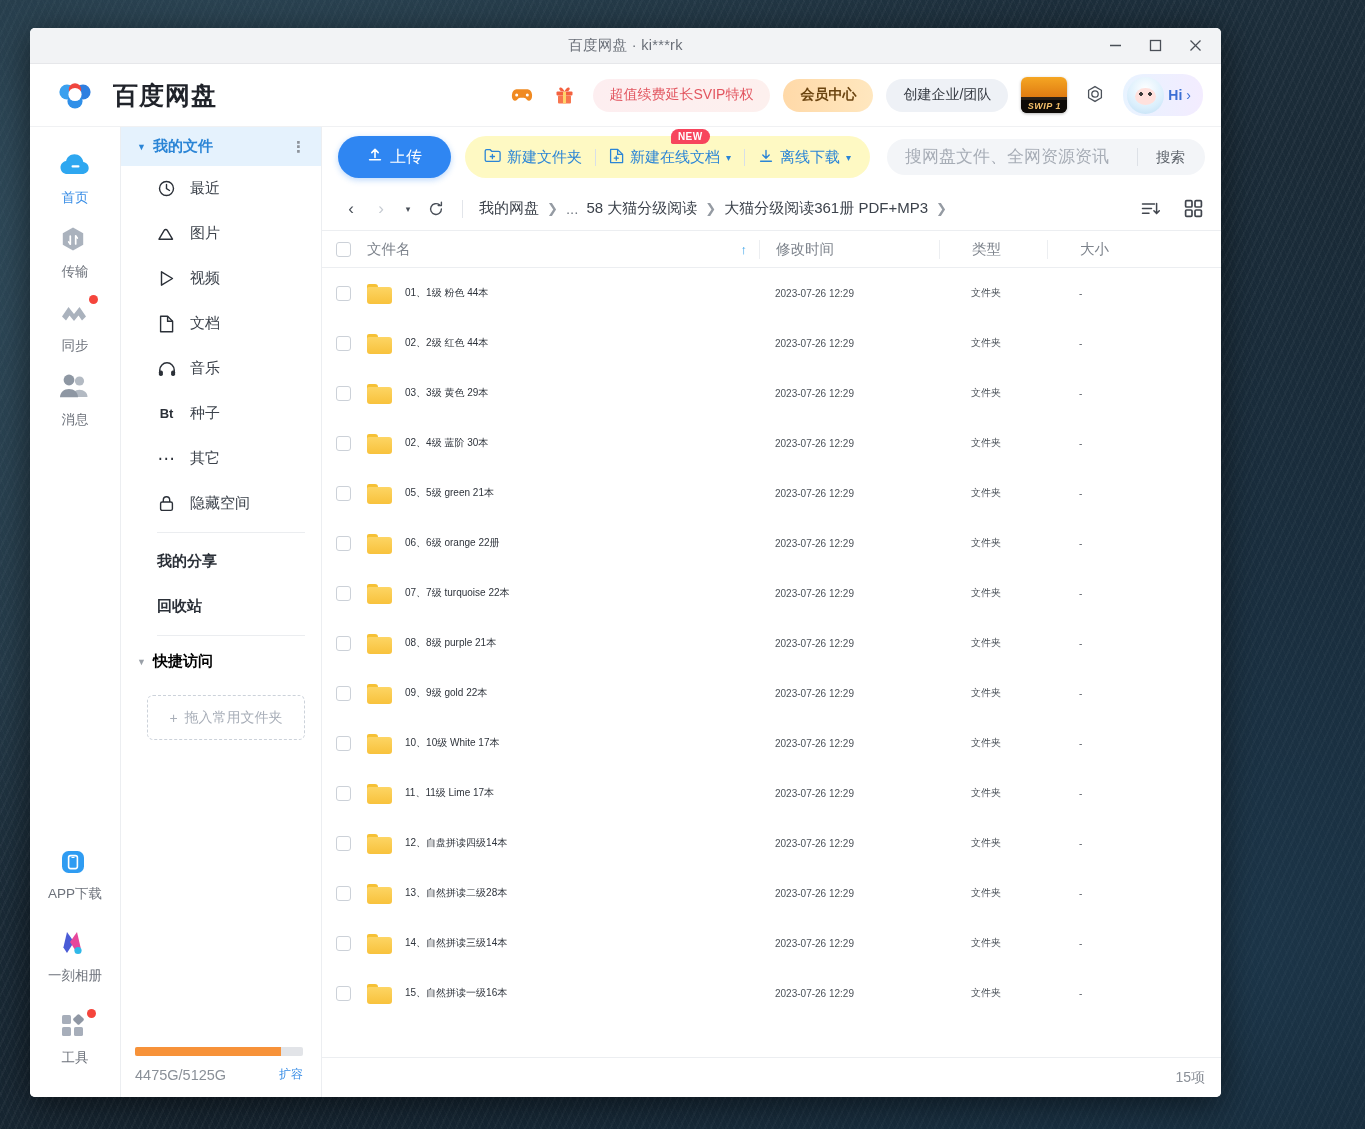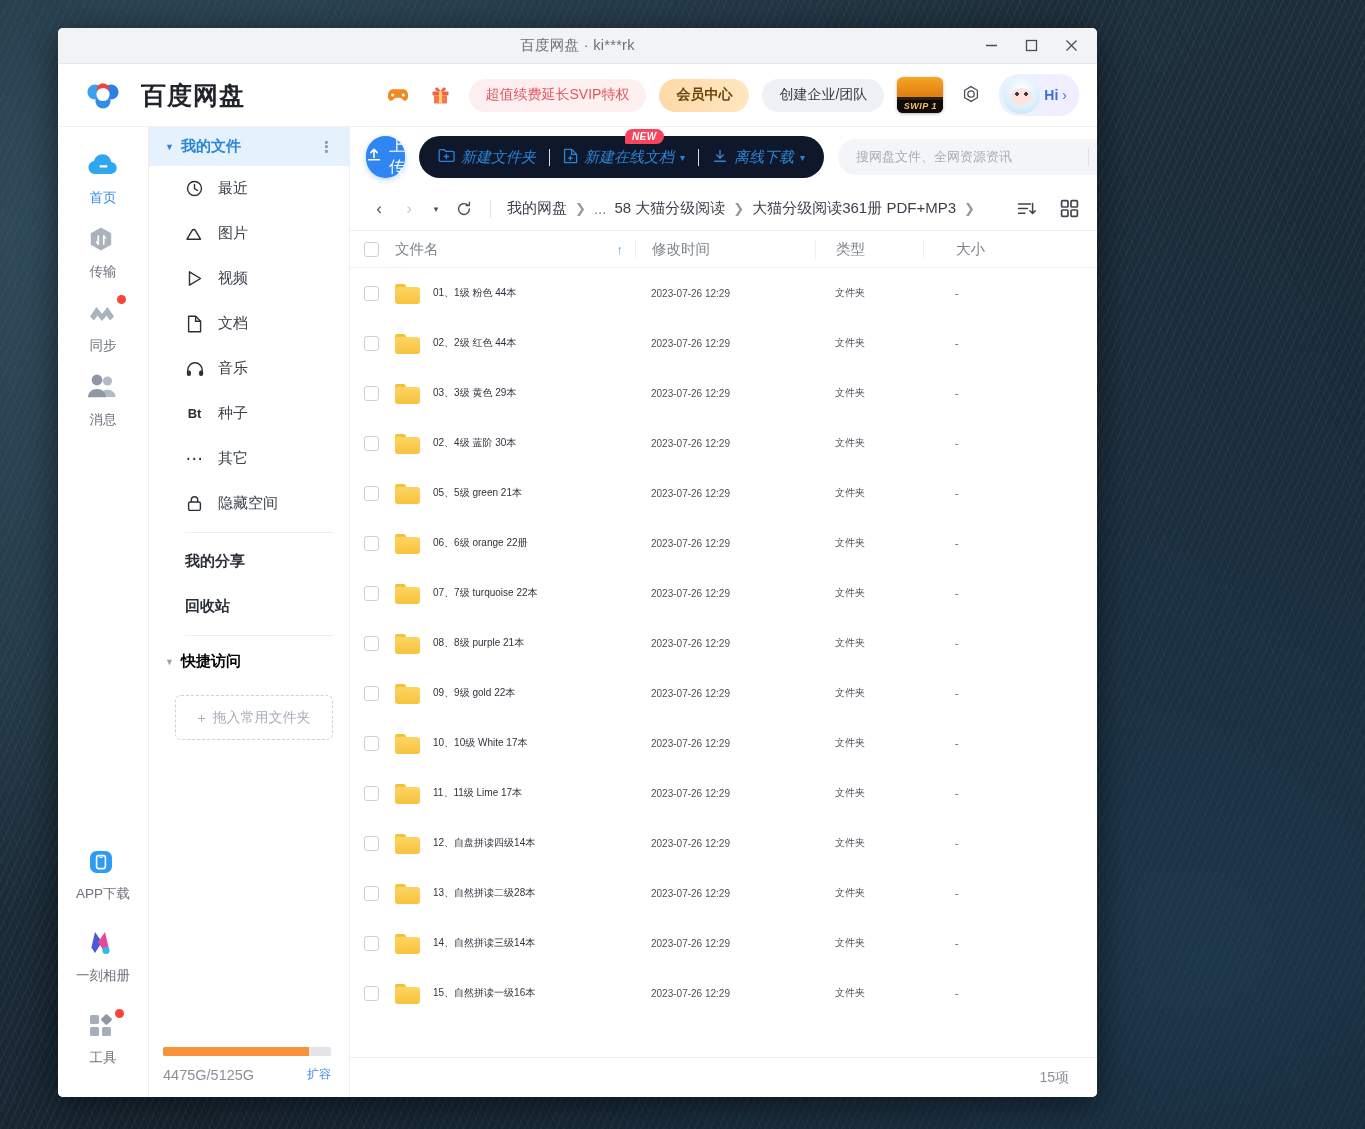--- a/index.html
+++ b/index.html
@@ -15,26 +15,26 @@
       repeating-linear-gradient(115deg, rgba(255,255,255,.035) 0 2px, rgba(0,0,0,0) 2px 7px),
       repeating-linear-gradient(65deg, rgba(255,255,255,.025) 0 1px, rgba(0,0,0,0) 1px 5px),
       linear-gradient(150deg, #16232e 0%, #1d2f3c 35%, #14212c 70%, #0e1820 100%);
     position: relative;
   }
 
   
   #app-window {
     position: absolute;
     left: 30px; top: 28px;
-    width: 1039px; height: 1069px;
+    width: 1191px; height: 1069px;
     background: #fff;
     border-radius: 5px;
     box-shadow: 0 6px 34px rgba(0,0,0,.55);
     overflow: hidden;
-    display: flex; flex-direction: column; margin-left: 28px;
+    display: flex; flex-direction: column;
   }
 
   
   #titlebar {
     height: 36px; flex: 0 0 36px;
     background: #f2f3f5;
     border-bottom: 1px solid #e6e7ea;
     display: flex; align-items: center;
     position: relative;
   }
@@ -171,41 +171,41 @@
   #toolbar {
     height: 60px; flex: 0 0 60px; display: flex; align-items: center;
     padding: 0 16px 0 16px; gap: 14px;
   }
   #upload-btn {
     width: 113px; height: 42px; border-radius: 21px; background: #2f86f2;
     color: #fff; font-size: 16px; display: flex; align-items: center; justify-content: center;
     gap: 7px; cursor: pointer; box-shadow: 0 2px 6px rgba(47,134,242,.32);
   }
   #tool-group {
-    height: 42px; background: #0f172a; border-radius: 21px; display: flex; align-items: center;
-    padding: 0 6px; position: relative; font-style: italic;
+    height: 42px; background: #fef9c3; border-radius: 21px; display: flex; align-items: center;
+    padding: 0 6px; position: relative;
   }
   .tool-btn {
     height: 34px; display: flex; align-items: center; gap: 6px; padding: 0 13px;
     font-size: 15px; color: #2b85d6; cursor: pointer; border-radius: 17px; white-space: nowrap;
   }
   .tool-div { width: 1px; height: 17px; background: #d8dfe8; }
   .new-badge {
     position: absolute; top: -7px; left: 206px;
     background: #f7455d; color: #fff; font-size: 10px; font-weight: 700;
     border-radius: 9px 9px 9px 2px; padding: 2px 7px; letter-spacing: .4px;
   }
   #search-wrap { margin-left: auto; display: flex; align-items: center; }
   #search-box {
     width: 318px; height: 36px; border-radius: 18px; background: #f3f5f8;
     display: flex; align-items: center; padding: 0 4px 0 18px;
   }
   #search-input {
     flex: 1; border: 0; background: transparent; outline: none;
-    font-size: 13px; color: #333; font-family: Liberation Mono, monospace;
+    font-size: 17px; color: #333; font-family: Liberation Sans, sans-serif;
   }
   #search-input::placeholder { color: #a7adb6; }
   #search-divider { width: 1px; height: 18px; background: #dde1e7; margin: 0 2px; }
   #search-btn { padding: 0 16px; font-size: 14.5px; color: #5b6169; cursor: pointer; }
 
   #crumbbar {
     height: 43px; flex: 0 0 43px; display: flex; align-items: center;
     padding: 0 16px; gap: 4px;
   }
   .nav-arrow { width: 26px; height: 26px; display: flex; align-items: center; justify-content: center;
@@ -227,21 +227,21 @@
     border-top: 1px solid #eceef1; border-bottom: 1px solid #eceef1;
     font-size: 14.5px; color: #7d838c; padding-left: 14px;
   }
   .cbox {
     width: 15px; height: 15px; border: 1px solid #ccd1d8; border-radius: 3px;
     flex: 0 0 15px; cursor: pointer; background: #fff;
   }
   .col-name { flex: 1; display: flex; align-items: center; padding-left: 16px; min-width: 0; }
   .sort-arrow { margin-left: auto; margin-right: 12px; color: #36a0e8; font-size: 13px; }
   .col-time { width: 180px; flex: 0 0 180px; border-left: 1px solid #eceef1; padding-left: 16px; }
-  .col-type { width: 108px; flex: 0 0 108px; border-left: 1px solid #eceef1; padding-left: 20px; }
+  .col-type { width: 108px; flex: 0 0 108px; border-left: 1px solid #eceef1; padding-left: 32px; }
   .col-size { width: 120px; flex: 0 0 120px; border-left: 1px solid #eceef1; padding-left: 32px; }
   .col-tail { width: 54px; flex: 0 0 54px; border-left: 1px solid #eceef1; }
 
   #rows { flex: 1; overflow-y: auto; }
   .row {
     height: 50px; display: flex; align-items: center; padding-left: 14px;
     font-size: 10px; color: #2f343c; cursor: pointer;
   }
   .folder-ic { width: 25px; height: 21px; flex: 0 0 25px; position: relative; }
   .folder-ic::before {
@@ -254,21 +254,21 @@
   }
   .row .col-name { gap: 13px; border-left: none; }
   .row .fname { overflow: hidden; text-overflow: ellipsis; white-space: nowrap; }
   .row .col-time, .row .col-type, .row .col-size, .row .col-tail { border-left: none; color: #4b5158; }
   .row .col-time { color: #4b5158; }
   .row .col-size { color: #5b6068; }
 
   #footer {
     height: 40px; flex: 0 0 40px; border-top: 1px solid #eceef1;
     display: flex; align-items: center; justify-content: flex-end;
-    padding-right: 28px; font-size: 14px; color: #8b9098;
+    padding-right: 16px; font-size: 14px; color: #8b9098;
   }
 </style>
 </head>
 <body>
 
 <div id="app-window">
 
   <div id="titlebar">
     <div id="title-text">百度网盘 · ki***rk</div>
     <div class="win-btns">

